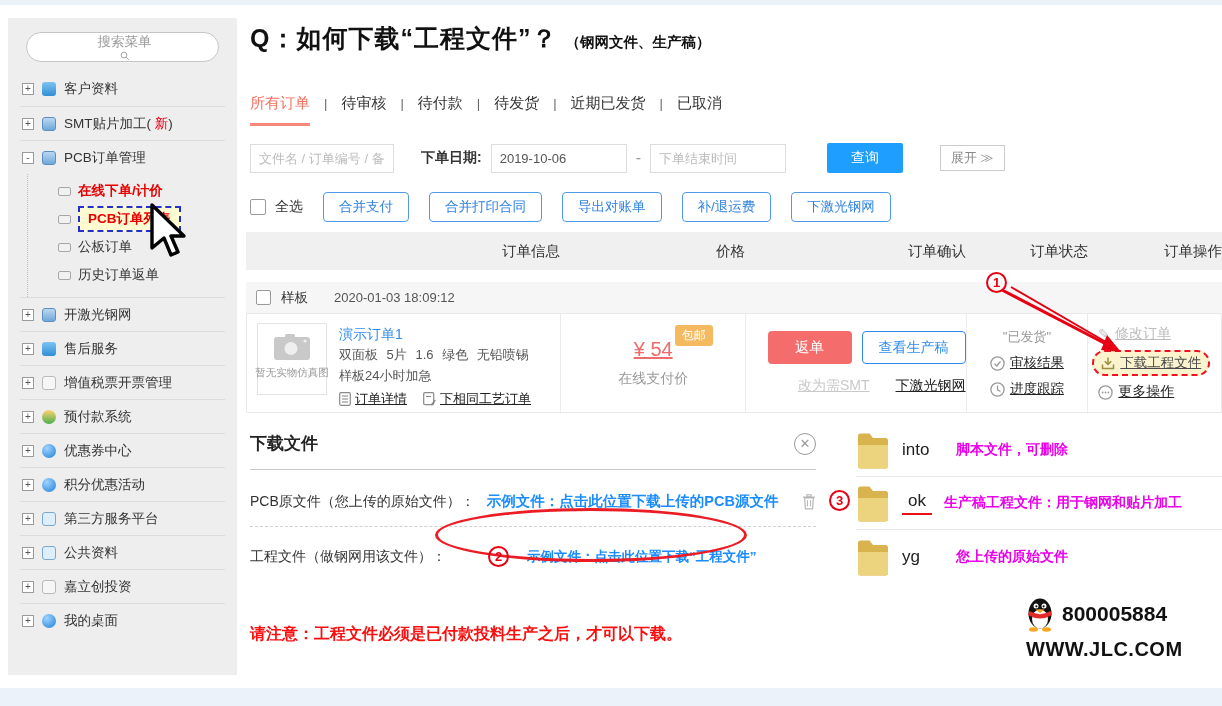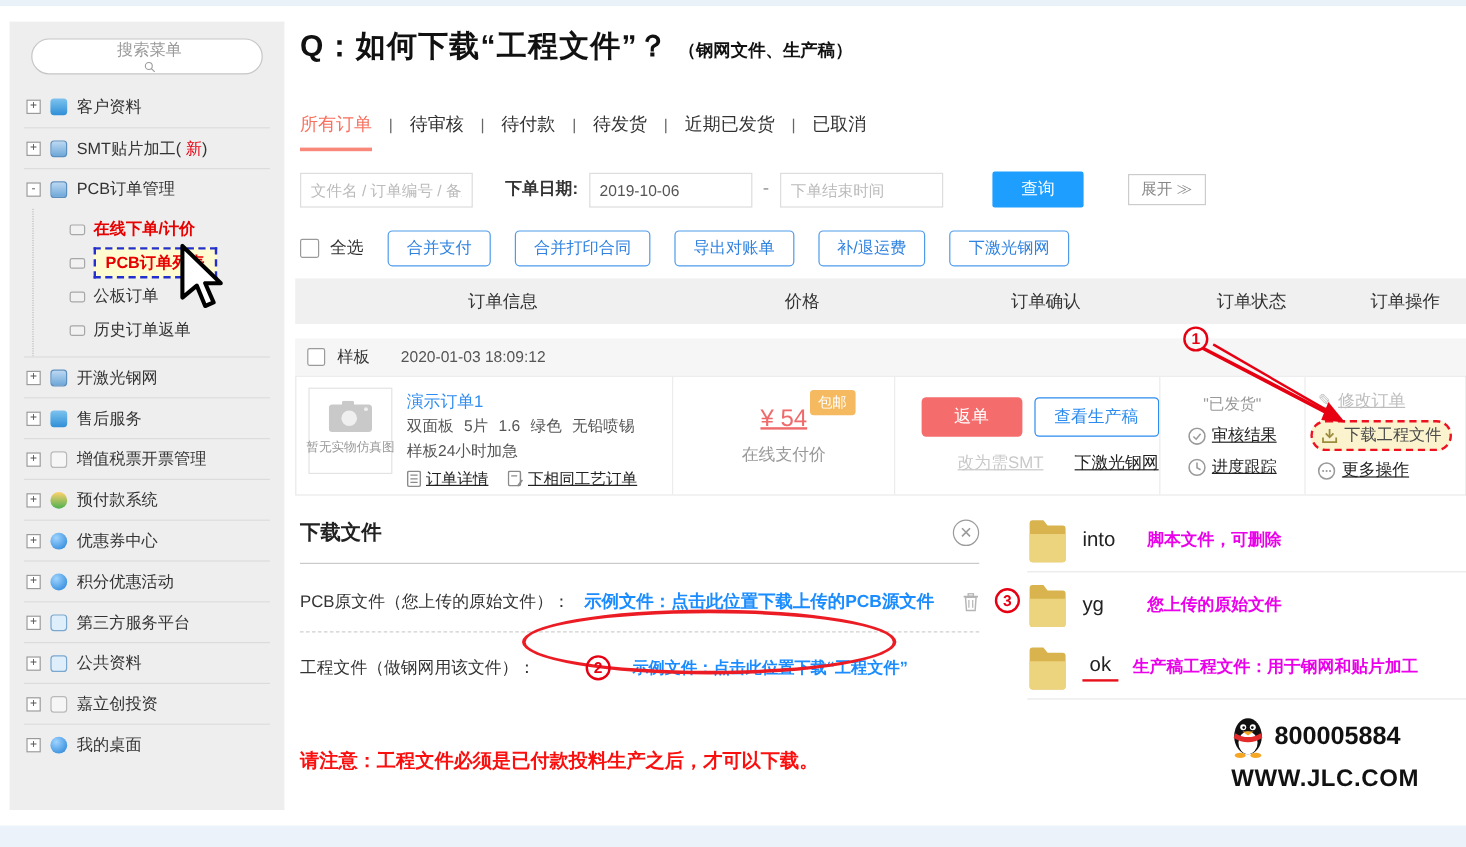--- a/index.html
+++ b/index.html
@@ -57,21 +57,21 @@
   .btn-expand { margin-left:28px; height:26px; padding:0 10px; background:#fff; border:1px solid #ccc; color:#888; font-size:13px; cursor:pointer; }
 
   
   .toolbar { position:absolute; left:250px; top:192px; display:flex; align-items:center; gap:20px; }
   .cbx { width:16px; height:16px; background:#fff; border:1px solid #9a9a9a; border-radius:2px; display:inline-block; }
   .toolbar .sel-all { font-size:14px; color:#333; margin-left:-11px; }
   .tb-btn { padding:5px 15px; background:#fff; border:1px solid #4f9bea; color:#2f82e0; font-size:13.5px; border-radius:4px; cursor:pointer; }
 
   
   .thead { position:absolute; left:246px; top:232px; width:976px; height:38px; background:#f0f0f0; display:flex; align-items:center; font-size:14.5px; color:#333; }
-  .thead .th { text-align:center;padding-left:32px; }
+  .thead .th { text-align:right;padding-left:32px; }
   .col-info{width:314px;} .col-price{width:185px;} .col-confirm{width:221px;} .col-status{width:122px;} .col-ops{width:134px;}
 
   .grow { position:absolute; left:246px; top:282px; width:976px; height:31px; background:#f6f6f6; display:flex; align-items:center; gap:10px; padding-left:10px; }
   .grow .gtype { font-size:13.5px; color:#333; }
   .grow .gdate { font-size:13px; color:#555; margin-left:16px; }
 
   .orow { position:absolute; left:246px; top:313px; width:976px; height:100px; background:#fff; border:1px solid #e9e9e9; display:flex; }
   .cell { height:100%; }
   .cell + .cell { border-left:1px solid #ececec; }
   .c-info { width:314px; display:flex; gap:12px; padding:9px 10px; }
@@ -98,21 +98,21 @@
   .lnk-dark { color:#222; text-decoration:underline; cursor:pointer; }
 
   .c-status { width:122px; display:flex; flex-direction:column; align-items:center; justify-content:center; gap:8px; font-size:13.5px; }
   .st-quote { color:#999; font-size:13px; }
   .st-link { display:flex; align-items:center; gap:5px; color:#222; text-decoration:underline; cursor:pointer; }
 
   .c-ops { width:134px; display:flex; flex-direction:column; justify-content:center; gap:7px; padding-left:10px; font-size:14px; }
   .op-modify { display:flex; align-items:center; gap:5px; color:#bdbdbd; text-decoration:underline; cursor:pointer; }
   .op-modify .pen { font-family:"DejaVu Sans",sans-serif; color:#c3c3c3; font-size:14px; text-decoration:none; }
   .op-download { display:flex; align-items:center; gap:5px; border:2px dashed #ee1122; border-radius:16px; background:#faf3cd; padding:2px 7px; width:fit-content; margin-left:-6px; }
-  .op-download .dl-text { color:#4a4a4a; font-size:13.5px; cursor:pointer; }
+  .op-download .dl-text { color:#4a4a4a; text-decoration:underline; font-size:13.5px; cursor:pointer; }
   .op-more { display:flex; align-items:center; gap:5px; color:#222; text-decoration:underline; cursor:pointer; }
 
   
   .anno { position:absolute; width:21px; height:21px; border:2px solid #e60012; border-radius:50%; color:#e60012; font-size:13px; font-weight:bold; display:flex; align-items:center; justify-content:center; background:transparent; z-index:50; }
   .anno1 { left:986px; top:272px; }
   .anno2 { position:static; flex:0 0 21px; }
   .anno3 { left:829px; top:490px; }
   .arrow1 { position:absolute; left:994px; top:286px; z-index:49; }
   .red-oval { position:absolute; left:435px; top:508px; width:312px; height:54px; border:3px solid #ec1c24; border-radius:50%; z-index:48; }
 
@@ -436,35 +436,35 @@
 
   <div class="folders">
     <div class="f-row sep">
       <svg width="34" height="42" viewBox="0 0 34 42">
         <path d="M2 7 q0-2.5 2.5-2.5 h9 l3.5 4.5 h12.5 q2.5 0 2.5 2.5 v25.5 q0 2.5 -2.5 2.5 h-25 q-2.5 0 -2.5 -2.5 z" fill="#d9b44e"></path>
         <path d="M2 16 h30 v21 q0 2.5 -2.5 2.5 h-25 q-2.5 0 -2.5 -2.5 z" fill="#ecd37e"></path>
       </svg>
       <span class="f-name">into</span>
       <span class="f-desc">脚本文件，可删除</span>
     </div>
+    <div class="f-row sep">
+      <svg width="34" height="42" viewBox="0 0 34 42">
+        <path d="M2 7 q0-2.5 2.5-2.5 h9 l3.5 4.5 h12.5 q2.5 0 2.5 2.5 v25.5 q0 2.5 -2.5 2.5 h-25 q-2.5 0 -2.5 -2.5 z" fill="#d9b44e"></path>
+        <path d="M2 16 h30 v21 q0 2.5 -2.5 2.5 h-25 q-2.5 0 -2.5 -2.5 z" fill="#ecd37e"></path>
+      </svg>
+      <span class="f-name ok-underline">ok</span>
+      <span class="f-desc">生产稿工程文件：用于钢网和贴片加工</span>
+    </div>
     <div class="f-row">
       <svg width="34" height="42" viewBox="0 0 34 42">
         <path d="M2 7 q0-2.5 2.5-2.5 h9 l3.5 4.5 h12.5 q2.5 0 2.5 2.5 v25.5 q0 2.5 -2.5 2.5 h-25 q-2.5 0 -2.5 -2.5 z" fill="#d9b44e"></path>
         <path d="M2 16 h30 v21 q0 2.5 -2.5 2.5 h-25 q-2.5 0 -2.5 -2.5 z" fill="#ecd37e"></path>
       </svg>
       <span class="f-name">yg</span>
       <span class="f-desc">您上传的原始文件</span>
-    </div>
-    <div class="f-row sep">
-      <svg width="34" height="42" viewBox="0 0 34 42">
-        <path d="M2 7 q0-2.5 2.5-2.5 h9 l3.5 4.5 h12.5 q2.5 0 2.5 2.5 v25.5 q0 2.5 -2.5 2.5 h-25 q-2.5 0 -2.5 -2.5 z" fill="#d9b44e"></path>
-        <path d="M2 16 h30 v21 q0 2.5 -2.5 2.5 h-25 q-2.5 0 -2.5 -2.5 z" fill="#ecd37e"></path>
-      </svg>
-      <span class="f-name ok-underline">ok</span>
-      <span class="f-desc">生产稿工程文件：用于钢网和贴片加工</span>
     </div>
   </div>
   <div class="anno anno3">3</div>
 
   <div class="notice">请注意：工程文件必须是已付款投料生产之后，才可以下载。</div>
 
   <div class="footer">
     <div class="qq-row">
       <svg width="28" height="36" viewBox="0 0 28 36">
         <ellipse cx="14" cy="17.5" rx="11.5" ry="15" fill="#111"></ellipse>

